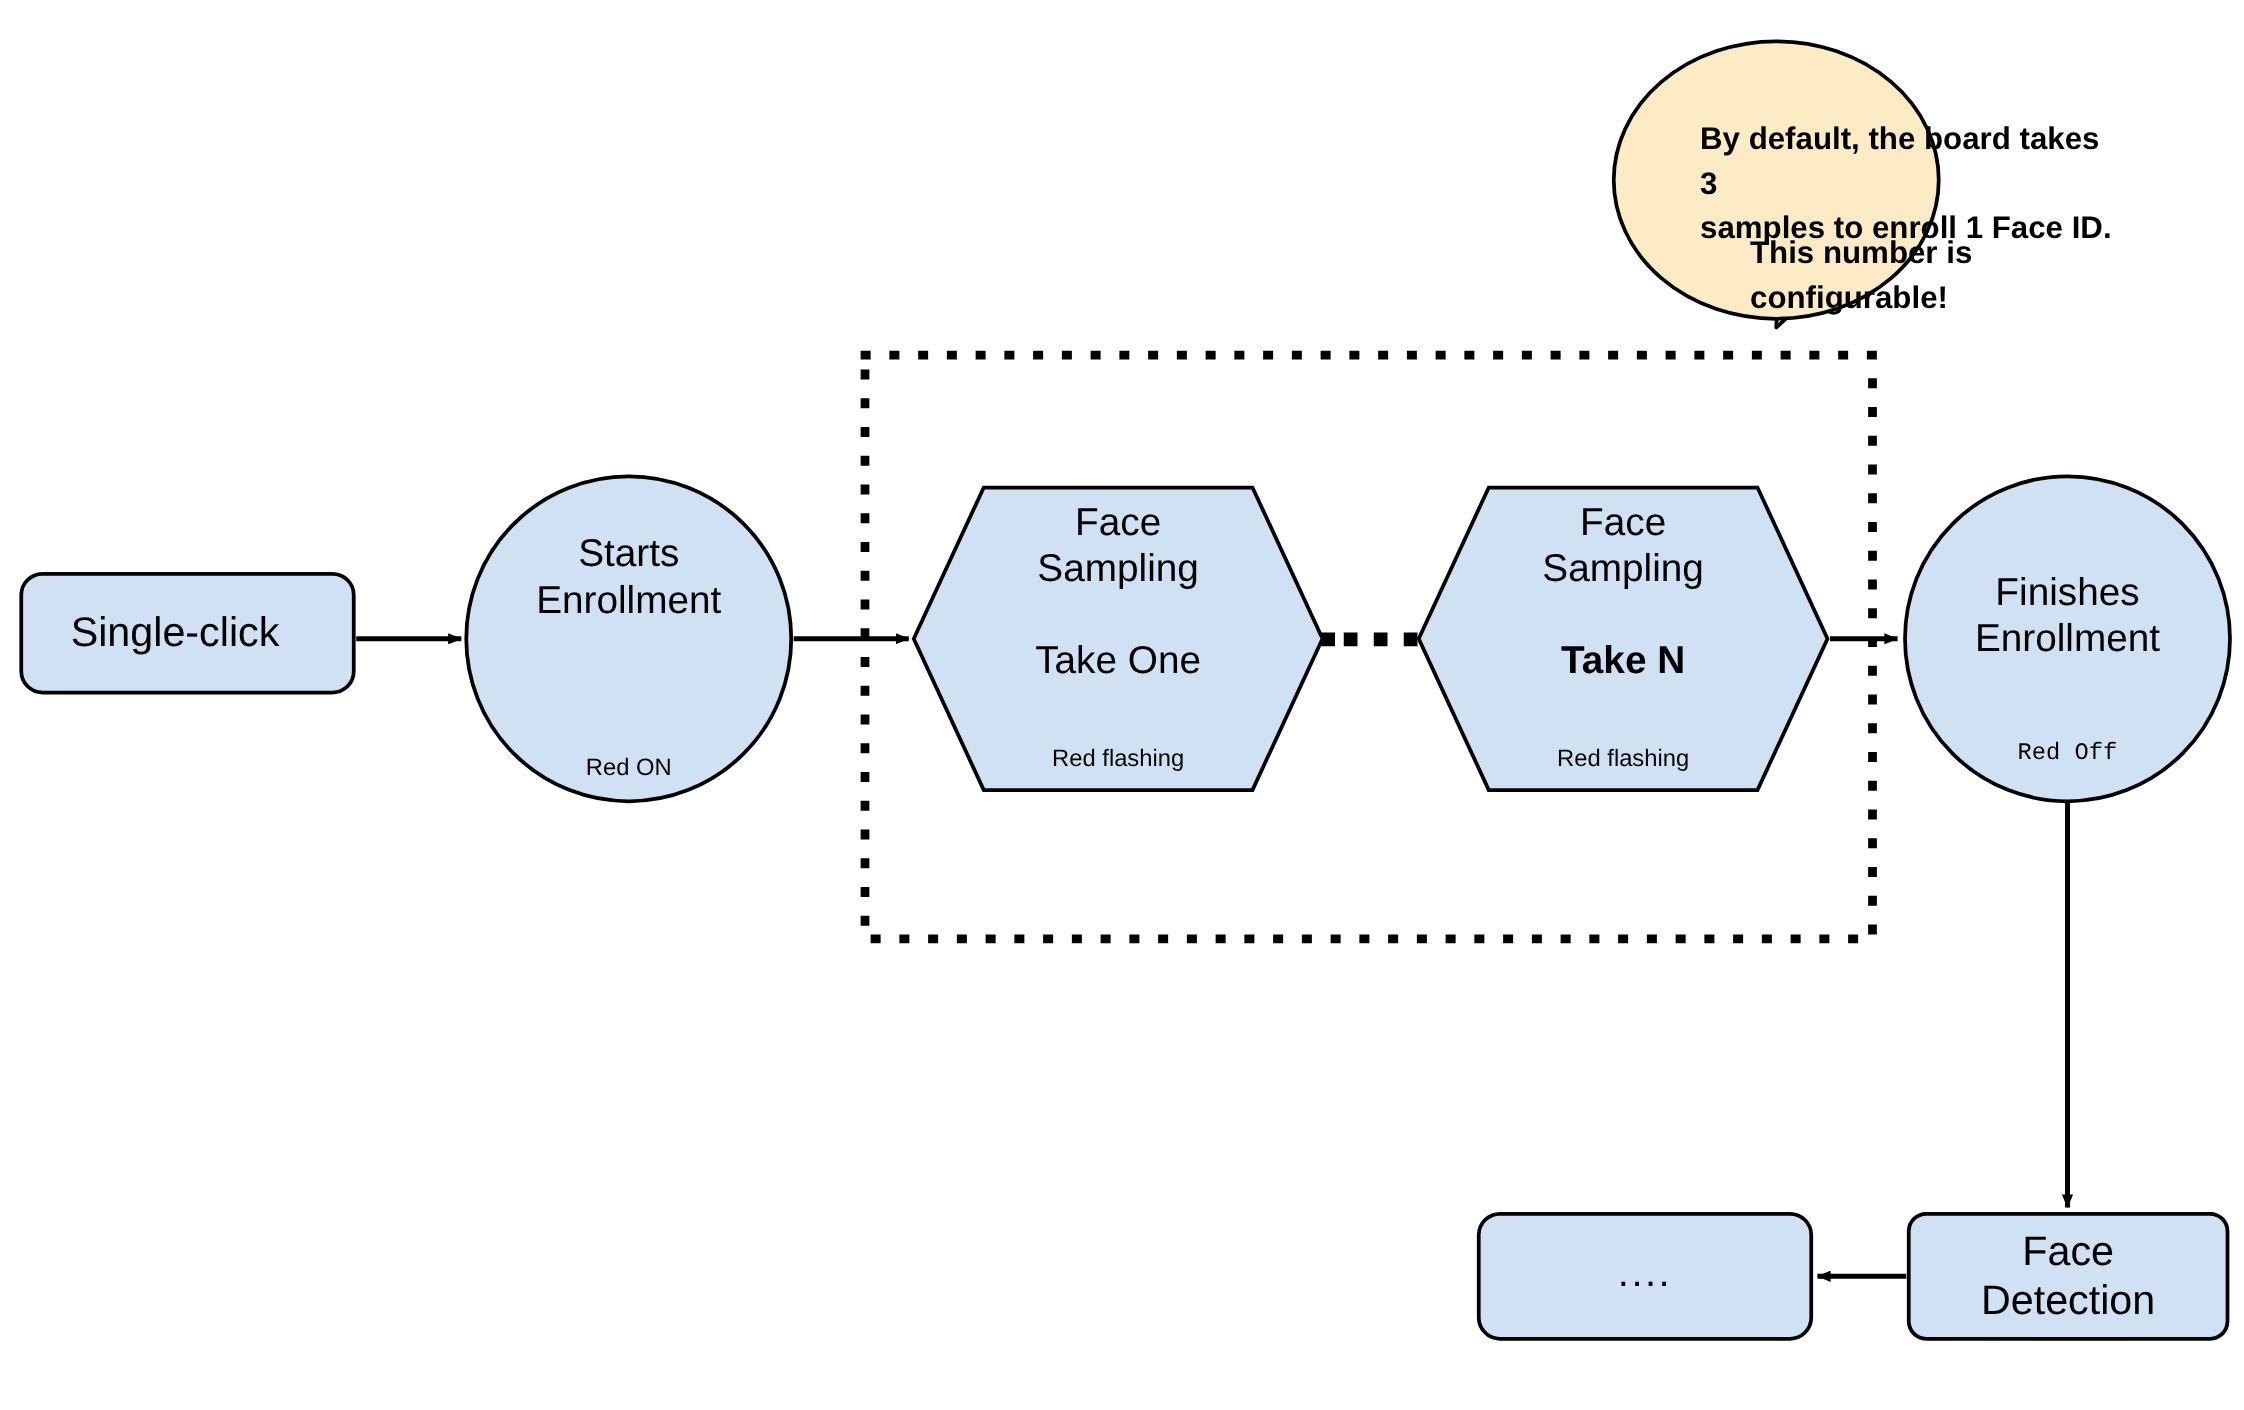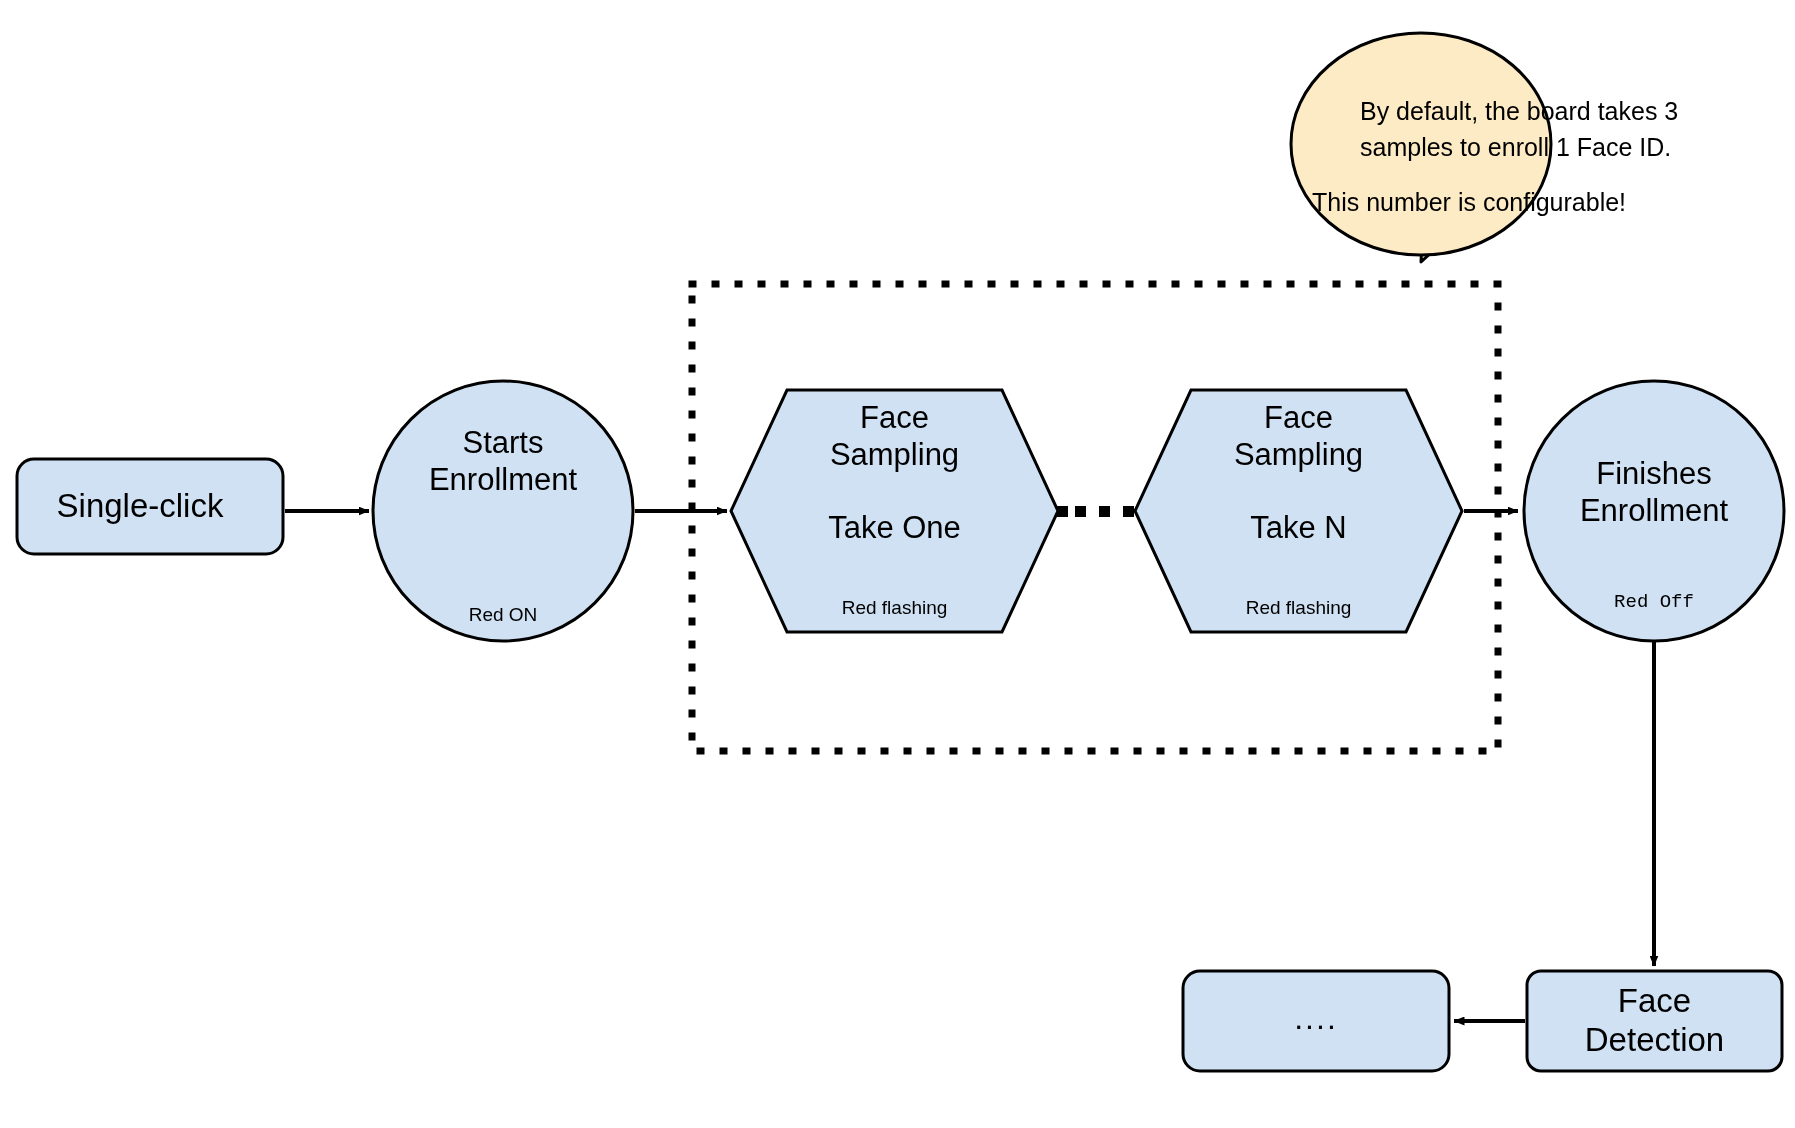--- a/index.html
+++ b/index.html
@@ -40,20 +40,21 @@
   }
   .label-sub {
     font-size: 19px;
   }
   .callout-text {
     position: absolute;
     font-size: 25px;
     line-height: 1.42;
     text-align: left;
     white-space: pre-line;
+    font-weight: bold;
   }
   .dots-label {
     position: absolute;
     font-size: 32px;
     letter-spacing: 2px;
     text-align: center;
   }
 </style>
 </head>
 <body>
@@ -113,29 +114,29 @@
 Enrollment</div>
   <div class="node-label label-sub" style="left:373px; top:604px; width:260px;">Red ON</div>
 
   <div class="node-label label-main" style="left:731px; top:400px; width:327px;">Face
 Sampling</div>
   <div class="node-label label-main" style="left:731px; top:510px; width:327px;">Take One</div>
   <div class="node-label label-sub" style="left:731px; top:597px; width:327px;">Red flashing</div>
 
   <div class="node-label label-main" style="left:1135px; top:400px; width:327px;">Face
 Sampling</div>
-  <div class="node-label label-main" style="left:1135px; top:510px; width:327px;">Take N</div>
+  <div class="node-label label-main" style="left:1135px; top:510px; width:327px;font-weight:bold;">Take N</div>
   <div class="node-label label-sub" style="left:1135px; top:597px; width:327px;">Red flashing</div>
 
   <div class="node-label label-main" style="left:1524px; top:456px; width:260px;">Finishes
 Enrollment</div>
   <div class="node-label label-sub" style="left:1524px; top:591px; width:260px;font-family:Liberation Mono, monospace;">Red Off</div>
 
   <div class="node-label label-main-lg" style="left:1527px; top:982px; width:255px;">Face
 Detection</div>
 
   <div class="dots-label" style="left:1183px; top:1000px; width:266px;">....</div>
 
   <div class="callout-text" style="left:1360px; top:94px; width:340px;">By default, the board takes 3
 samples to enroll 1 Face ID.</div>
-  <div class="callout-text" style="left:1312px; top:185px; width:340px;">This number is configurable!</div>
+  <div class="callout-text" style="left:1400px; top:185px; width:340px;">This number is configurable!</div>
 
 </div>
 
 </body></html>

